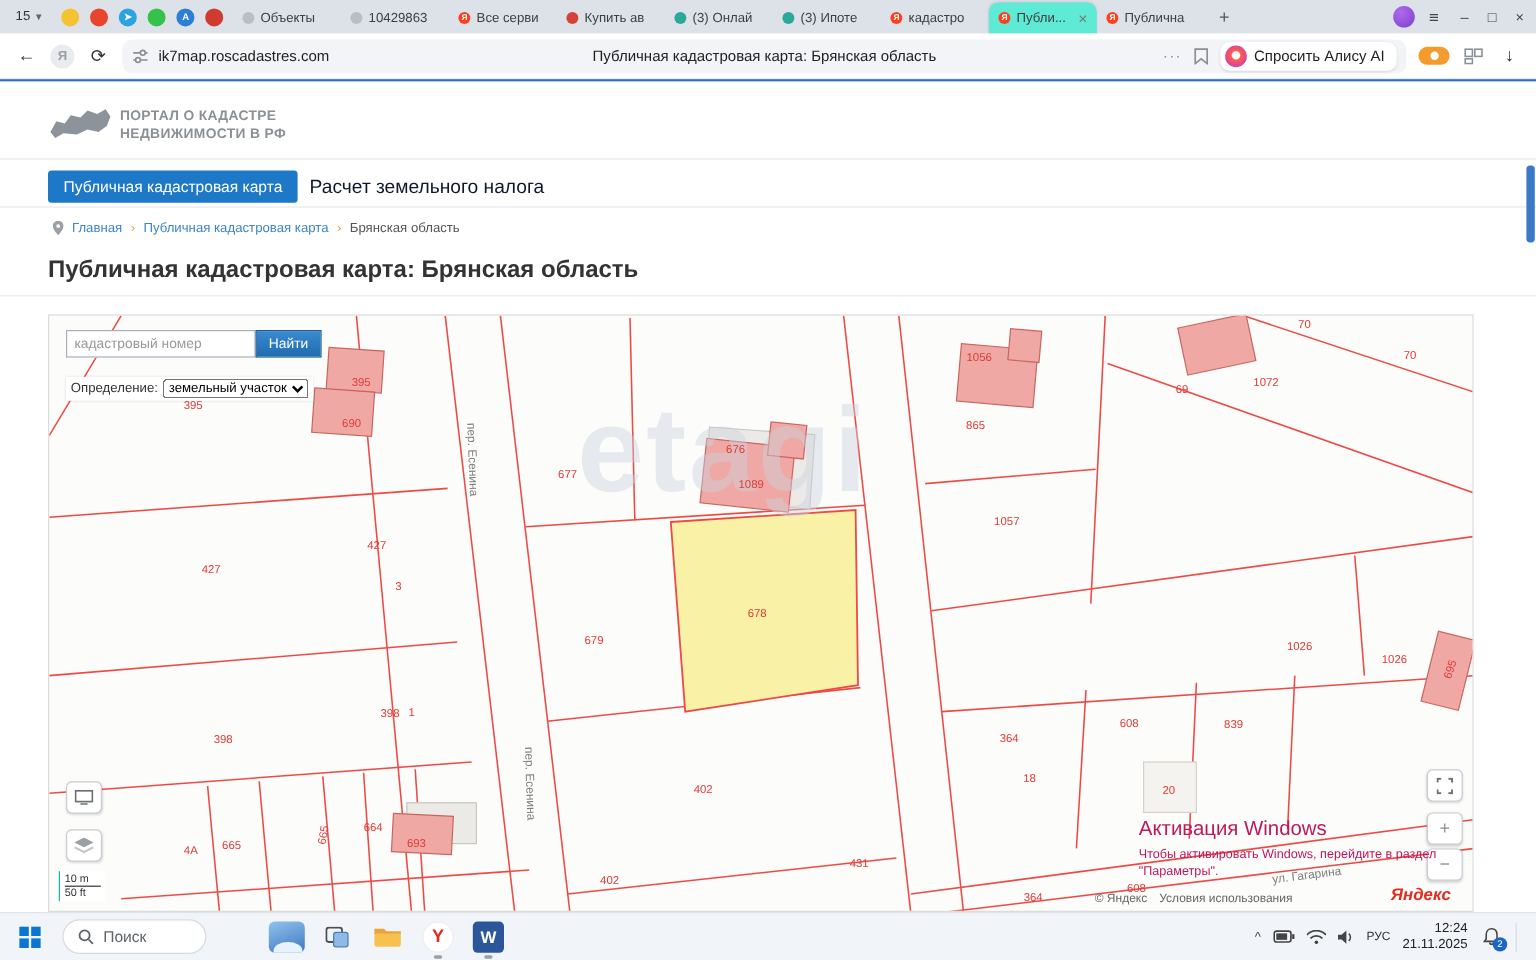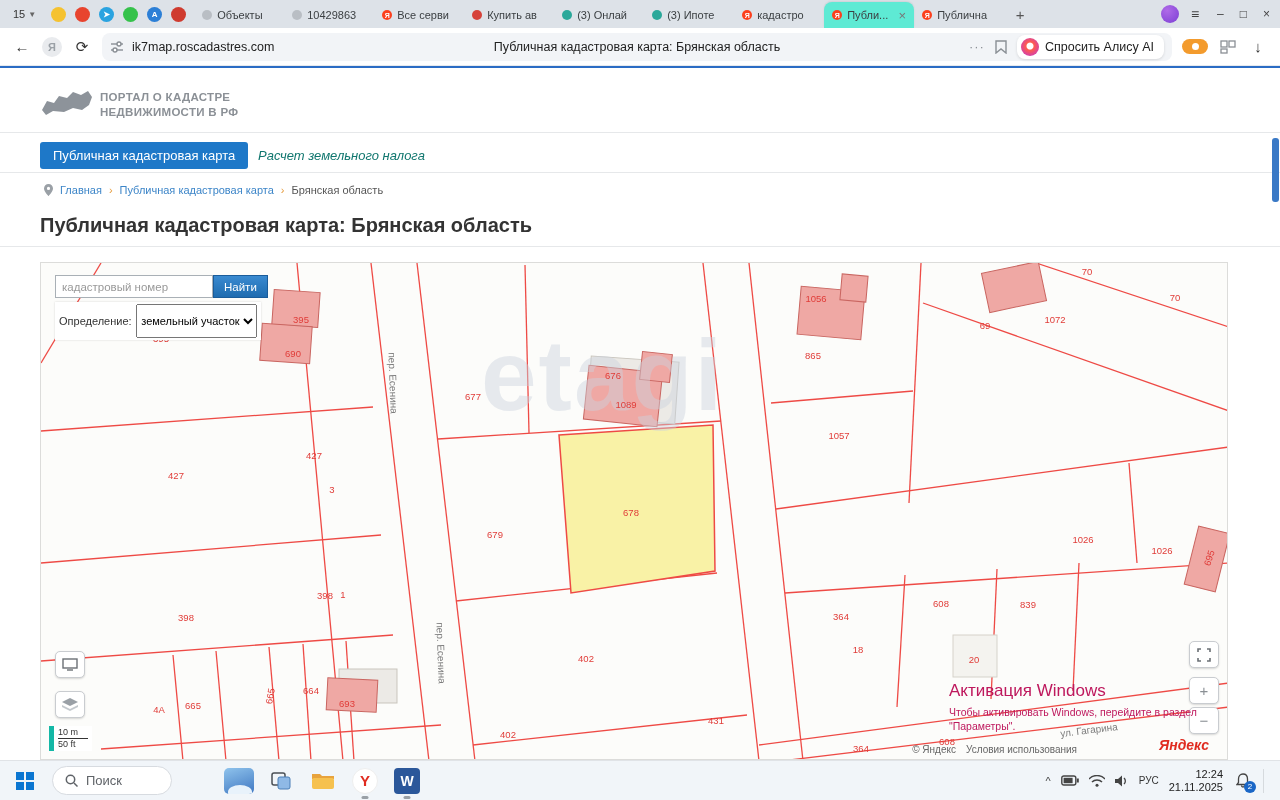--- a/index.html
+++ b/index.html
@@ -39,43 +39,43 @@
   .battery-pill i { width:7px; height:7px; border-radius:50%; background:#fff; }
 
   .blue-line { position:absolute; left:0; top:66px; width:1280px; height:2px; background:#2b6cc4; }
 
   
   .page { position:absolute; left:0; top:68px; width:1280px; height:692px; background:#fff; }
   .hdr-logo { position:absolute; left:40px; top:16px; }
   .hdr-text { position:absolute; left:100px; top:22px; font-size:11.5px; font-weight:bold; color:#8b9096; line-height:15px; letter-spacing:.3px; }
   .hr { position:absolute; left:0; width:1280px; border-top:1px solid #e6e8ea; }
   .primary-btn { position:absolute; left:40px; top:74px; background:#1e78c8; color:#fff; font-size:13px; padding:6px 13px; border-radius:3px; border:none; }
-  .nav-link { position:absolute; left:258px; top:80px; color:#0f766e; font-size:13px; text-decoration:none;font-style:italic; }
+  .nav-link { position:absolute; left:258px; top:80px; color:#0f172a; font-size:16px; text-decoration:none; }
   .crumbs { position:absolute; left:44px; top:116px; display:flex; align-items:center; gap:7px; font-size:11px; }
   .crumb.link { color:#3c85c8; }
   .crumb.current { color:#555; }
   .crumb-sep { color:#e69b3c; font-size:11px; }
   .h1 { position:absolute; left:40px; top:146px; font-size:20px; font-weight:bold; color:#333; }
 
   
   .map-box { position:absolute; left:40px; top:194px; width:1188px; height:498px; background:#fcfcfa; border:1px solid #dcdcda; overflow:hidden; }
   .map-svg { position:absolute; left:0; top:0; }
   .plabel { position:absolute; transform:translate(-50%,-50%); font-size:9.5px; color:#e03c38; white-space:nowrap; }
   .slabel { position:absolute; transform:translate(-50%,-50%); font-size:10px; color:#7d7d7d; white-space:nowrap; }
   .watermark { position:absolute; left:440px; top:55px; font-size:100px; font-weight:bold; color:#ccd3de; opacity:.45; letter-spacing:2px; }
   .search-ov { position:absolute; left:14px; top:12px; }
   .search-row { display:flex; }
   .search-inp { width:158px; height:23px; border:1px solid #a9b0b6; background:#fff; font-size:11.5px; padding:0 6px; font-family:"Liberation Sans",sans-serif; }
   .search-inp::placeholder { color:#999; }
   .search-btn { height:23px; background:linear-gradient(#3a8ad0,#1f6cb0); color:#fff; border:1px solid #1a5c9a; font-size:11.5px; padding:0 10px; font-family:"Liberation Sans",sans-serif; }
-  .def-row { margin-top:4px; background:#fff; padding:2px 4px; display:inline-flex; align-items:center; gap:4px; font-size:11px; color:#333; box-shadow:0 0 2px rgba(0,0,0,.15); }
-  .def-row select { font-size:11px; height:34px; font-family:"Liberation Sans",sans-serif;text-align:right; }
+  .def-row { margin-top:16px; background:#fff; padding:2px 4px; display:inline-flex; align-items:center; gap:4px; font-size:11px; color:#333; box-shadow:0 0 2px rgba(0,0,0,.15); }
+  .def-row select { font-size:11px; height:16px; font-family:"Liberation Sans",sans-serif; }
   .ctrl-btn { position:absolute; width:30px; height:27px; background:#fff; border:1px solid #c9ccd0; border-radius:5px; box-shadow:0 1px 2px rgba(0,0,0,.15); display:flex; align-items:center; justify-content:center; color:#6b7075; }
   .zoom-txt { font-size:15px; color:#8a8f94; }
-  .scalebox { position:absolute; left:8px; bottom:8px; background:rgba(255,255,255,.85); font-size:9px; color:#333; line-height:11px; padding:1px 4px; border-left:5px solid #14b8a6; }
+  .scalebox { position:absolute; left:8px; bottom:8px; background:rgba(255,255,255,.85); font-size:9px; color:#333; line-height:11px; padding:1px 4px; border-left:1px solid #14b8a6; }
   .scalebox div { border-bottom:1px solid #333; padding-right:10px; }
   .scalebox div:last-child { border-bottom:none; }
   .activation { position:absolute; left:908px; top:418px; color:#be185d; }
   .activation .a1 { font-size:17px; }
   .activation .a2 { font-size:10.5px; margin-top:4px; line-height:14px; }
   .attrib { position:absolute; right:150px; bottom:4px; font-size:10px; color:#666; display:flex; gap:10px; }
   .ylogo { position:absolute; right:18px; bottom:6px; font-size:14px; font-weight:bold; color:#e02b20; font-style:italic; }
 
   .scrollbar { position:absolute; right:1px; top:70px; width:7px; height:688px; }
   .scroll-thumb { width:7px; height:64px; background:#3a79c6; border-radius:3px; }

